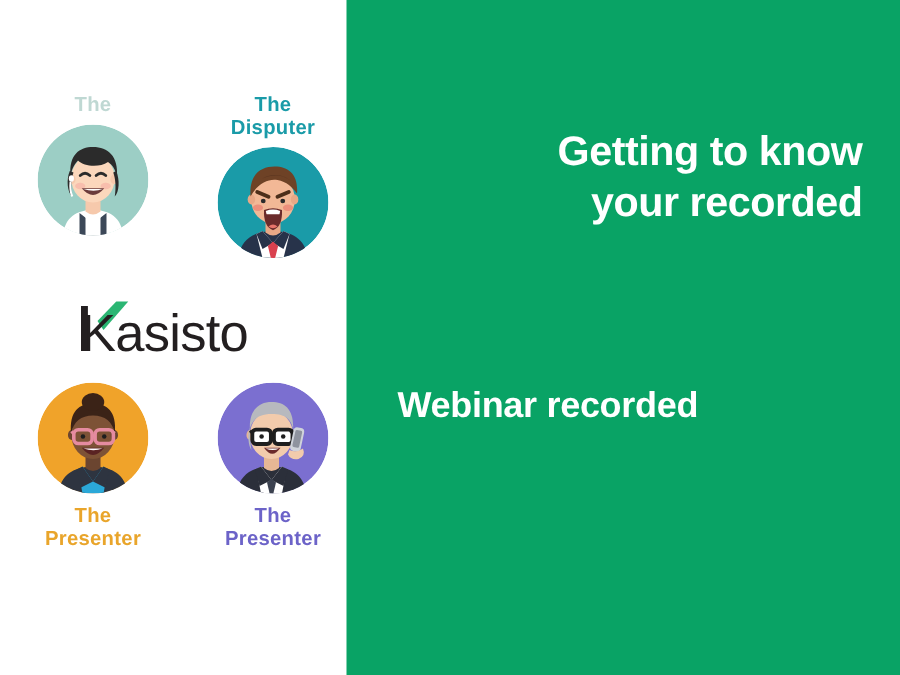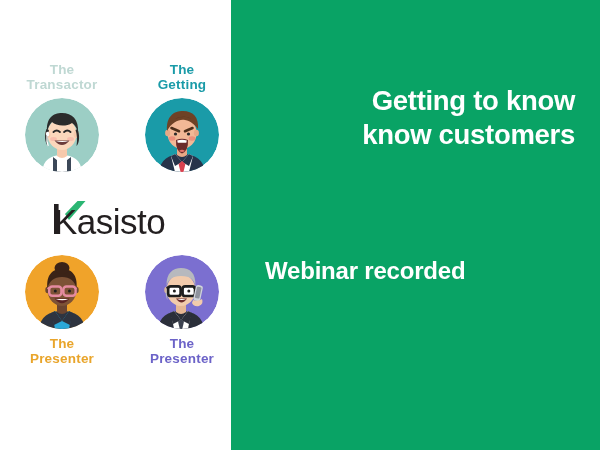--- a/index.html
+++ b/index.html
@@ -104,21 +104,20 @@
 </head>
 <body>
 
 <div id="slide">
 
   <div id="left-panel">
 
     <div class="persona" id="persona-transactor">
       <div class="persona-label label-above" style="color: rgb(191, 216, 211);">
         <span class="hl-line">The</span>
-        <span class="hl-line">Transactor</span>
       </div>
       <div class="avatar">
         <svg class="av-inner" viewBox="0 0 74 74">
           <circle cx="37" cy="37" r="37" fill="#9CCEC5"></circle>
           <g>
 
             <path d="M17 74 C18 62 26 57 37 57 C48 57 56 62 57 74 Z" fill="#FFFFFF"></path>
             <path d="M28 59 L37 66 L46 59 L46 74 L28 74 Z" fill="#3C4858"></path>
             <path d="M32 57 L37 63 L42 57 L42 74 L32 74 Z" fill="#FFFFFF"></path>
 
@@ -145,21 +144,21 @@
             <ellipse cx="22.6" cy="36" rx="1.7" ry="2.2" fill="#FFFFFF"></ellipse>
             <path d="M22 38 q-0.6 6 1.2 10" stroke="#FFFFFF" stroke-width="1.3" fill="none"></path>
           </g>
         </svg>
       </div>
     </div>
 
     <div class="persona" id="persona-disputer">
       <div class="persona-label label-above" style="color: rgb(26, 155, 168);">
         <span class="hl-line">The</span>
-        <span class="hl-line">Getting</span>
+        <span class="hl-line">Disputer</span>
       </div>
       <div class="avatar">
         <svg class="av-inner" viewBox="0 0 74 74">
           <circle cx="37" cy="37" r="37" fill="#1A9BA8"></circle>
           <g>
 
             <path d="M14 74 C15 62 24 56 37 56 C50 56 59 62 60 74 Z" fill="#27334A"></path>
             <path d="M30 56 L37 64 L44 56 L48 58 L44 74 L30 74 L26 58 Z" fill="#FFFFFF"></path>
             <path d="M30 56 L37 64 L30 68 L26 58 Z" fill="#27334A"></path>
             <path d="M44 56 L37 64 L44 68 L48 58 Z" fill="#27334A"></path>
@@ -292,21 +291,21 @@
         <span class="hl-line">Presenter</span>
       </div>
     </div>
 
   </div>
 
   <div id="right-panel" style="background: rgb(9, 163, 101);">
 
     <div id="headline" style="color: rgb(255, 255, 255); text-align: right;">
       <span class="hl-line">Getting to know</span>
-      <span class="hl-line">know customers</span>
+      <span class="hl-line">your recorded</span>
     </div>
 
     <div id="subhead" style="color: rgb(255, 255, 255);">
       <span class="hl-line">Webinar recorded</span>
     </div>
 
   </div>
 
 </div>
 

